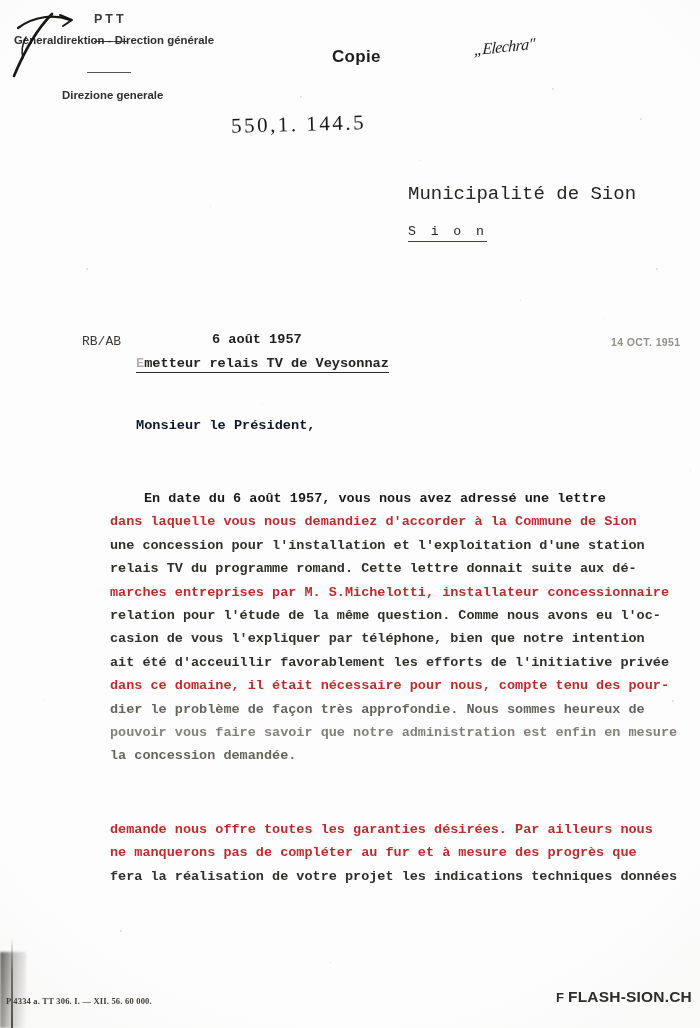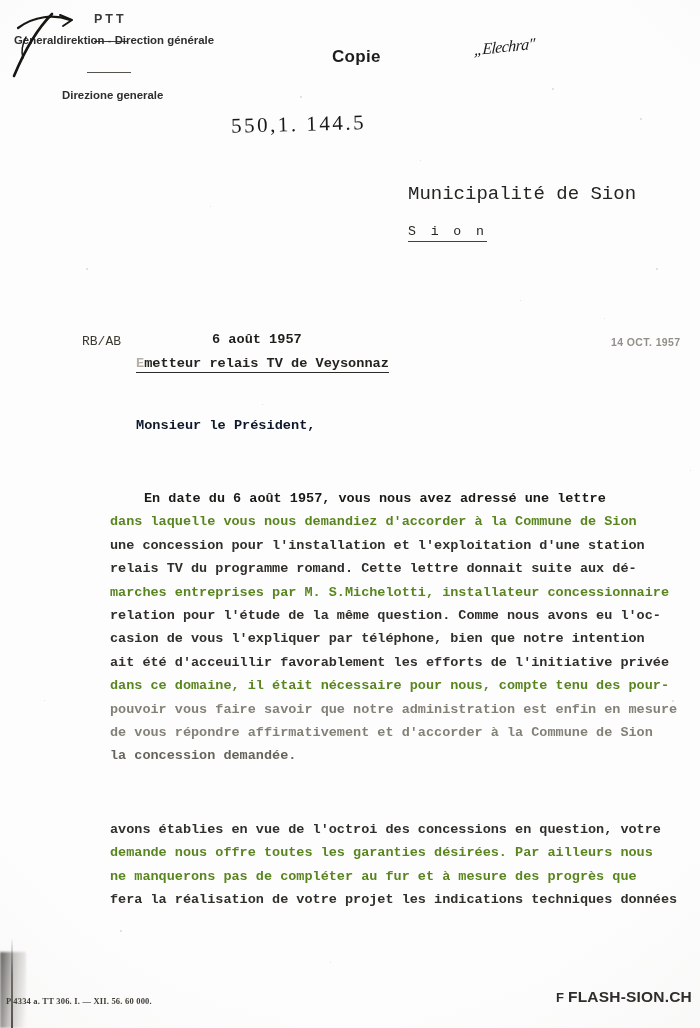--- a/index.html
+++ b/index.html
@@ -234,21 +234,21 @@
   #para1 { top: 467px; }
   #para2 { top: 818px; }
   .body-block .ln {
     white-space: pre;
     display: block;
   }
   .body-block .ln.indent { text-indent: 34px; margin-top: 20px; }
   
   .f0 { color: #1a1915; }
   .f1 { color: #2b2924; opacity: .97; }
-  .f2 { color: #4d7c0f; opacity: .93; }
+  .f2 { color: #b91c1c; opacity: .93; }
   .f3 { color: #4d4a40; opacity: .86; }
   .f4 { color: #615d51; opacity: .78; }
 
   
   .imprint {
     position: absolute;
     left: 6px;
     top: 996px;
     font-family: "Liberation Serif", serif;
     font-size: 8.5px;
@@ -326,41 +326,40 @@
 
   <div class="addressee-note">„Elechra"</div>
 
   <div class="filenum">550,1. 144.5</div>
 
   <div class="municipality">Municipalité de Sion</div>
   <div class="municipality-city">S i o n</div>
 
   <div class="ref-code">RB/AB</div>
   <div class="letter-date">6 août 1957</div>
-  <div class="date-stamp">14 OCT. 1957</div>
+  <div class="date-stamp">14 OCT. 1951</div>
   <div class="subject">Emetteur relais TV de Veysonnaz</div>
 
   <div class="salutation">Monsieur le Président,</div>
 
   <div class="body-block" id="para1">
       <div class="ln f0 indent">En date du 6 août 1957, vous nous avez adressé une lettre</div>
       <div class="ln f2">dans laquelle vous nous demandiez d'accorder à la Commune de Sion</div>
       <div class="ln f1">une concession pour l'installation et l'exploitation d'une station</div>
       <div class="ln f1">relais TV du programme romand. Cette lettre donnait suite aux dé-</div>
       <div class="ln f2">marches entreprises par M. S.Michelotti, installateur concessionnaire</div>
       <div class="ln f1">relation pour l'étude de la même question. Comme nous avons eu l'oc-</div>
       <div class="ln f1">casion de vous l'expliquer par téléphone, bien que notre intention</div>
       <div class="ln f1">ait été d'acceuillir favorablement les efforts de l'initiative privée</div>
       <div class="ln f2">dans ce domaine, il était nécessaire pour nous, compte tenu des pour-</div>
+      <div class="ln f3">dier le problème de façon très approfondie. Nous sommes heureux de</div>
       <div class="ln f4">pouvoir vous faire savoir que notre administration est enfin en mesure</div>
-      <div class="ln f4">de vous répondre affirmativement et d'accorder à la Commune de Sion</div>
       <div class="ln f3">la concession demandée.</div>
     </div>
   <div class="body-block" id="para2">
-      <div class="ln f1">avons établies en vue de l'octroi des concessions en question, votre</div>
       <div class="ln f2">demande nous offre toutes les garanties désirées. Par ailleurs nous</div>
       <div class="ln f2">ne manquerons pas de compléter au fur et à mesure des progrès que</div>
       <div class="ln f1">fera la réalisation de votre projet les indications techniques données</div>
     </div>
 
   <div class="imprint">P 4334 a. TT 306. I. — XII. 56. 60 000.</div>
   <div class="watermark">
     <span class="wm-logo">F</span>
     <span class="wm-text">FLASH-SION.CH</span>
   </div>

